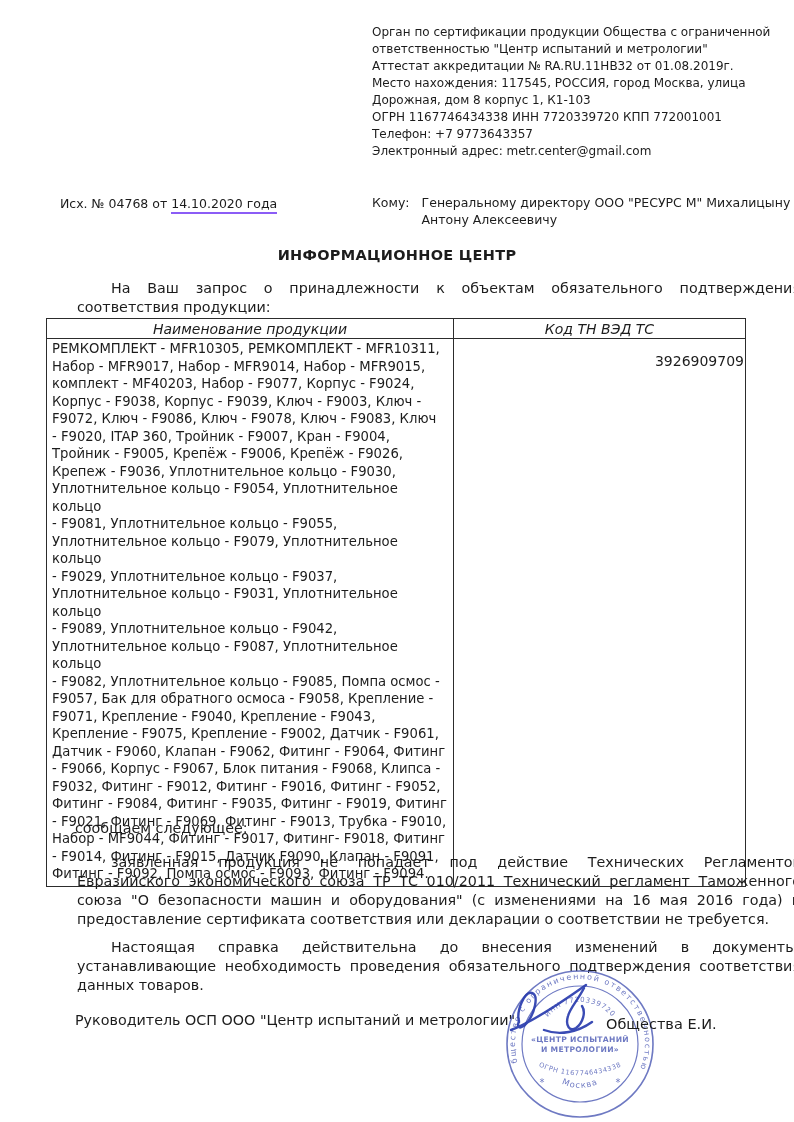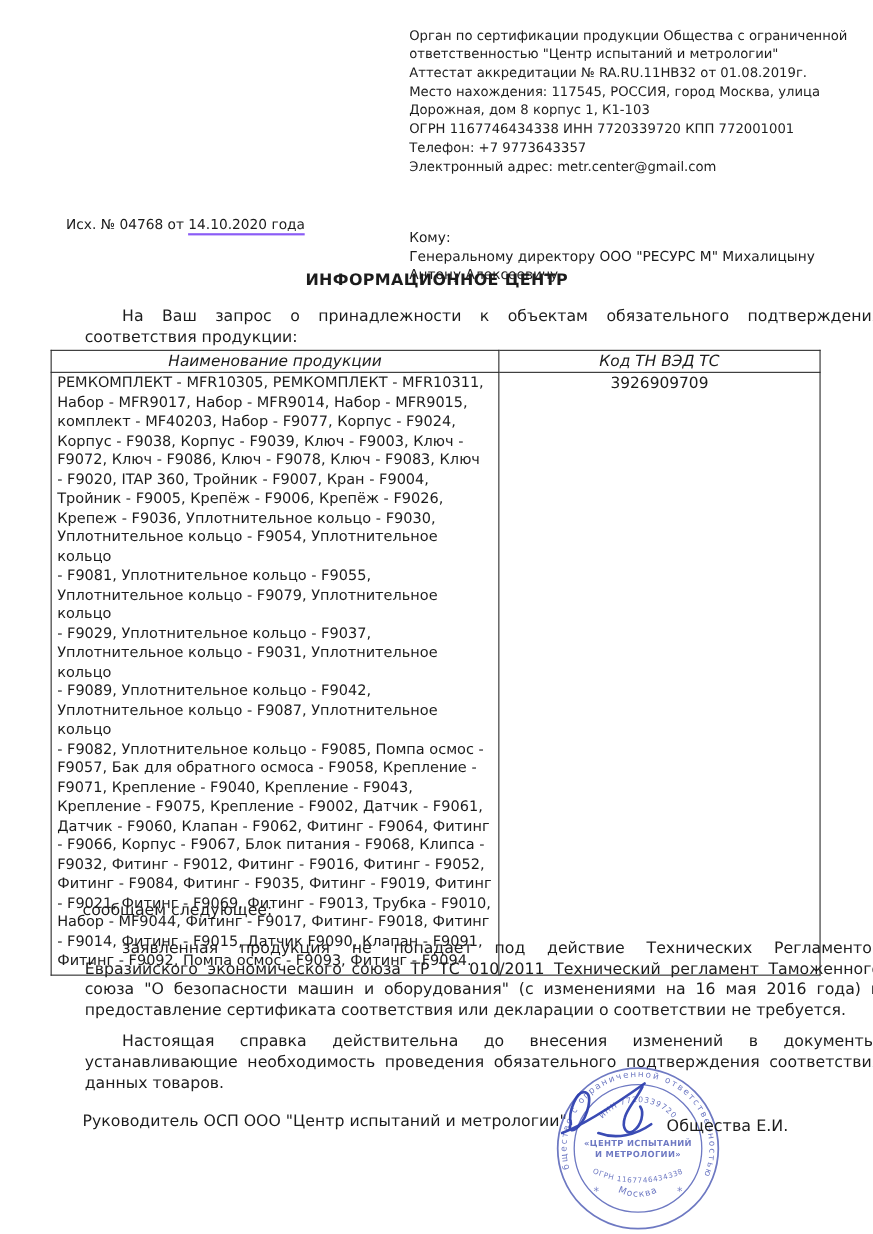--- a/index.html
+++ b/index.html
@@ -12,21 +12,21 @@
   .abs { position:absolute; }
 
   .org-block {
     left:372px; top:24px; width:420px;
     font-size:12px; line-height:17px; white-space:pre-line;
   }
 
   .ref-line { left:60px; top:196px; font-size:12.5px; }
   .ref-date { border-bottom:2px solid #8b5cf6; padding-bottom:1px; }
 
-  .komu { left:372px; top:207px; width:420px; font-size:12.5px; line-height:17px; display:flex; gap:0;flex-direction:column; }
+  .komu { left:372px; top:194px; width:420px; font-size:12.5px; line-height:17px; display:flex; gap:12px; }
   .komu-text { white-space:pre-line; }
 
   .title {
     left:0; top:247px; width:794px; text-align:center;
     font-weight:bold; font-size:14.5px; letter-spacing:.3px;
   }
 
   .para {
     left:41px; width:724px; font-size:14.3px; line-height:19px;
     text-align:justify; text-indent:34px;margin-left:36px;
@@ -41,21 +41,21 @@
   }
   .prod-table th, .prod-table td { border:1px solid #2c2c2c; }
   .prod-table th {
     font-weight:normal; font-size:14px; height:19px; padding:0; text-align:center;font-style:italic;
   }
   .col-name { width:406px; }
   .prod-cell {
     font-size:13.2px; line-height:17.5px; white-space:pre-line;
     padding:1px 2px 3px 5px; vertical-align:top;margin-left:20px;
   }
-  .code-cell { text-align:center; vertical-align:top; font-size:14px; padding-top:2px; }
+  .code-cell { text-align:right; vertical-align:top; font-size:14px; padding-top:14px; }
 
   .soob { left:75px; top:820px; font-size:14.3px; }
 
   .sign-label { left:75px; top:1012px; font-size:14.3px; }
   .sign-name  { left:606px; top:1016px; font-size:14.5px; }
 
   .stamp-svg { left:504px; top:968px; opacity:.8; }
   .stamp-svg text { font-family:"DejaVu Sans","Liberation Sans",sans-serif; }
   .ring-t   { font-size:8px; letter-spacing:1.6px; }
   .inn-t    { font-size:7px; letter-spacing:.8px; }

